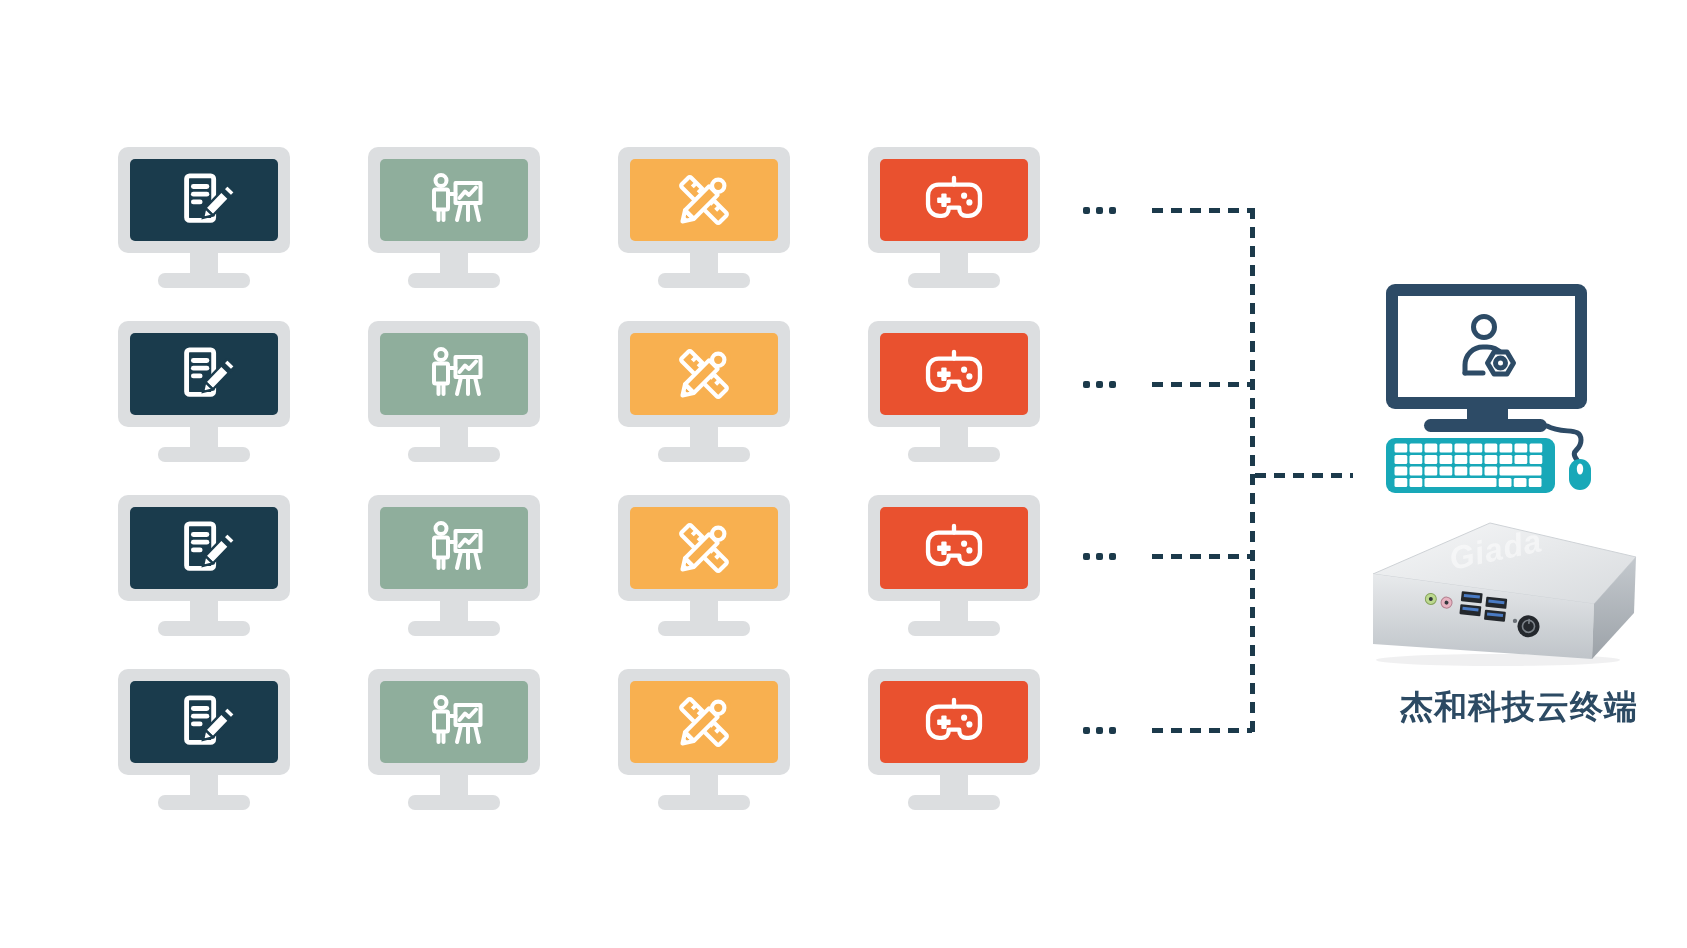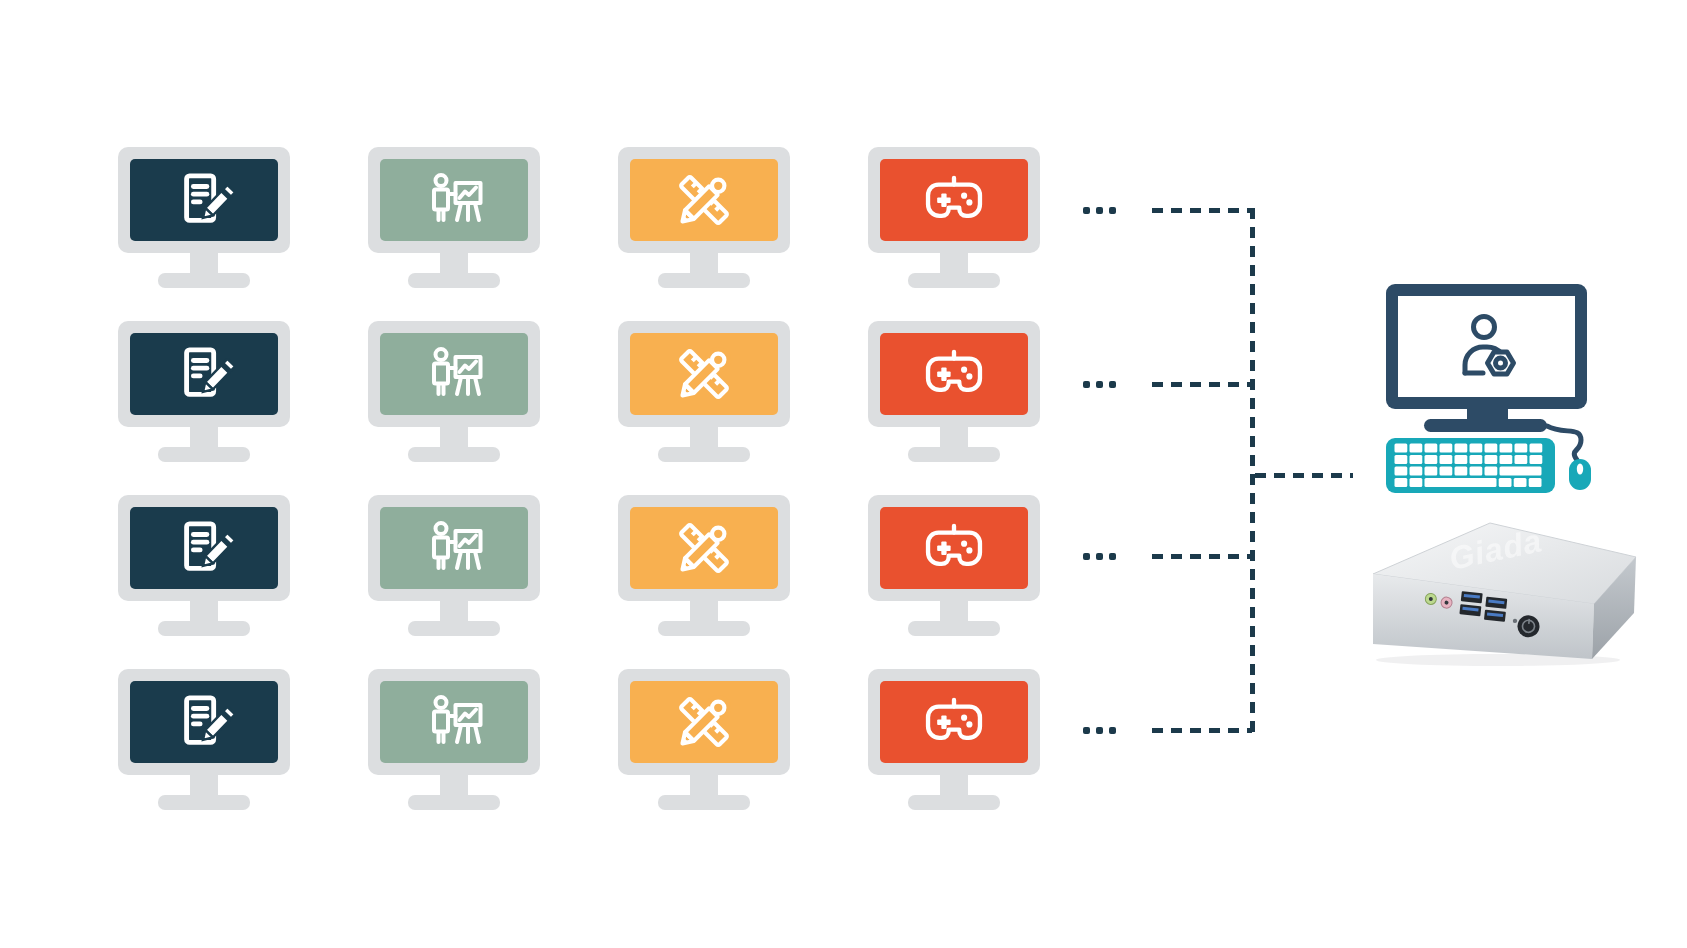--- a/index.html
+++ b/index.html
@@ -522,13 +522,14 @@
       </g>
       <circle cx="148" cy="108" r="2.2" fill="#6A7076"></circle>
       <g>
         <circle cx="162" cy="112" r="11" fill="#24282D"></circle>
         <circle cx="162" cy="112" r="6" fill="none" stroke="#7A8188" stroke-width="1.6"></circle>
         <rect x="161.2" y="104.5" width="1.6" height="5" fill="#7A8188"></rect>
       </g>
     </g>
   </svg>
 
+  <div class="terminal-label">杰和科技云终端</div>
 </div>
 
 </body></html>

